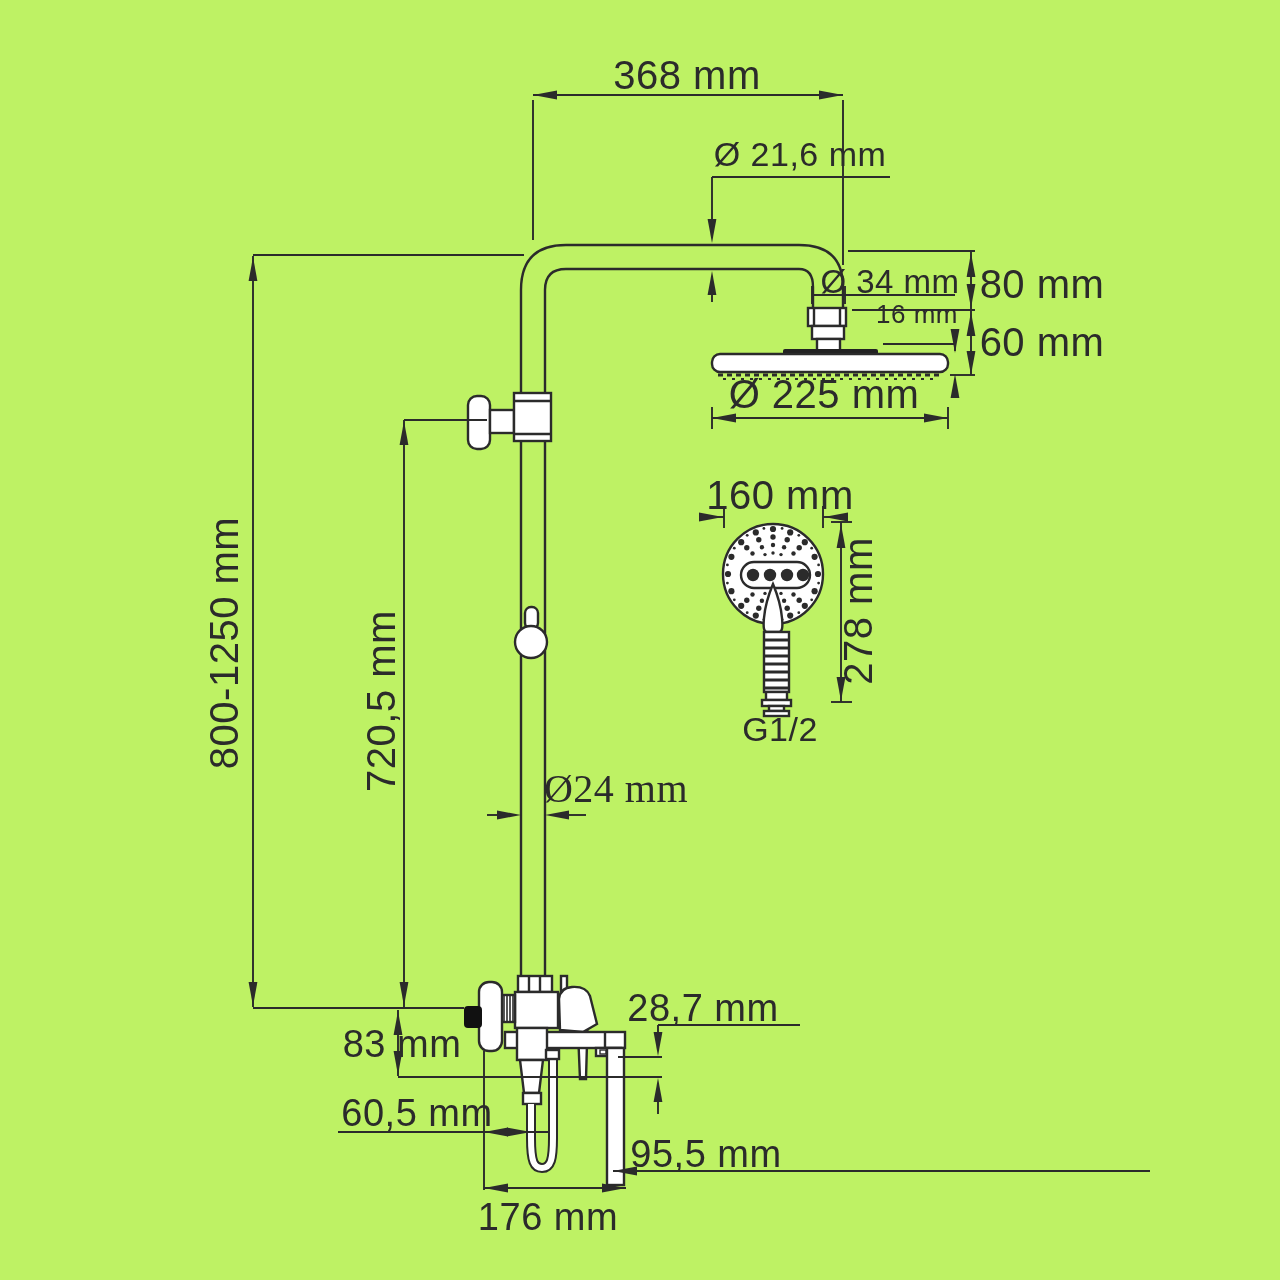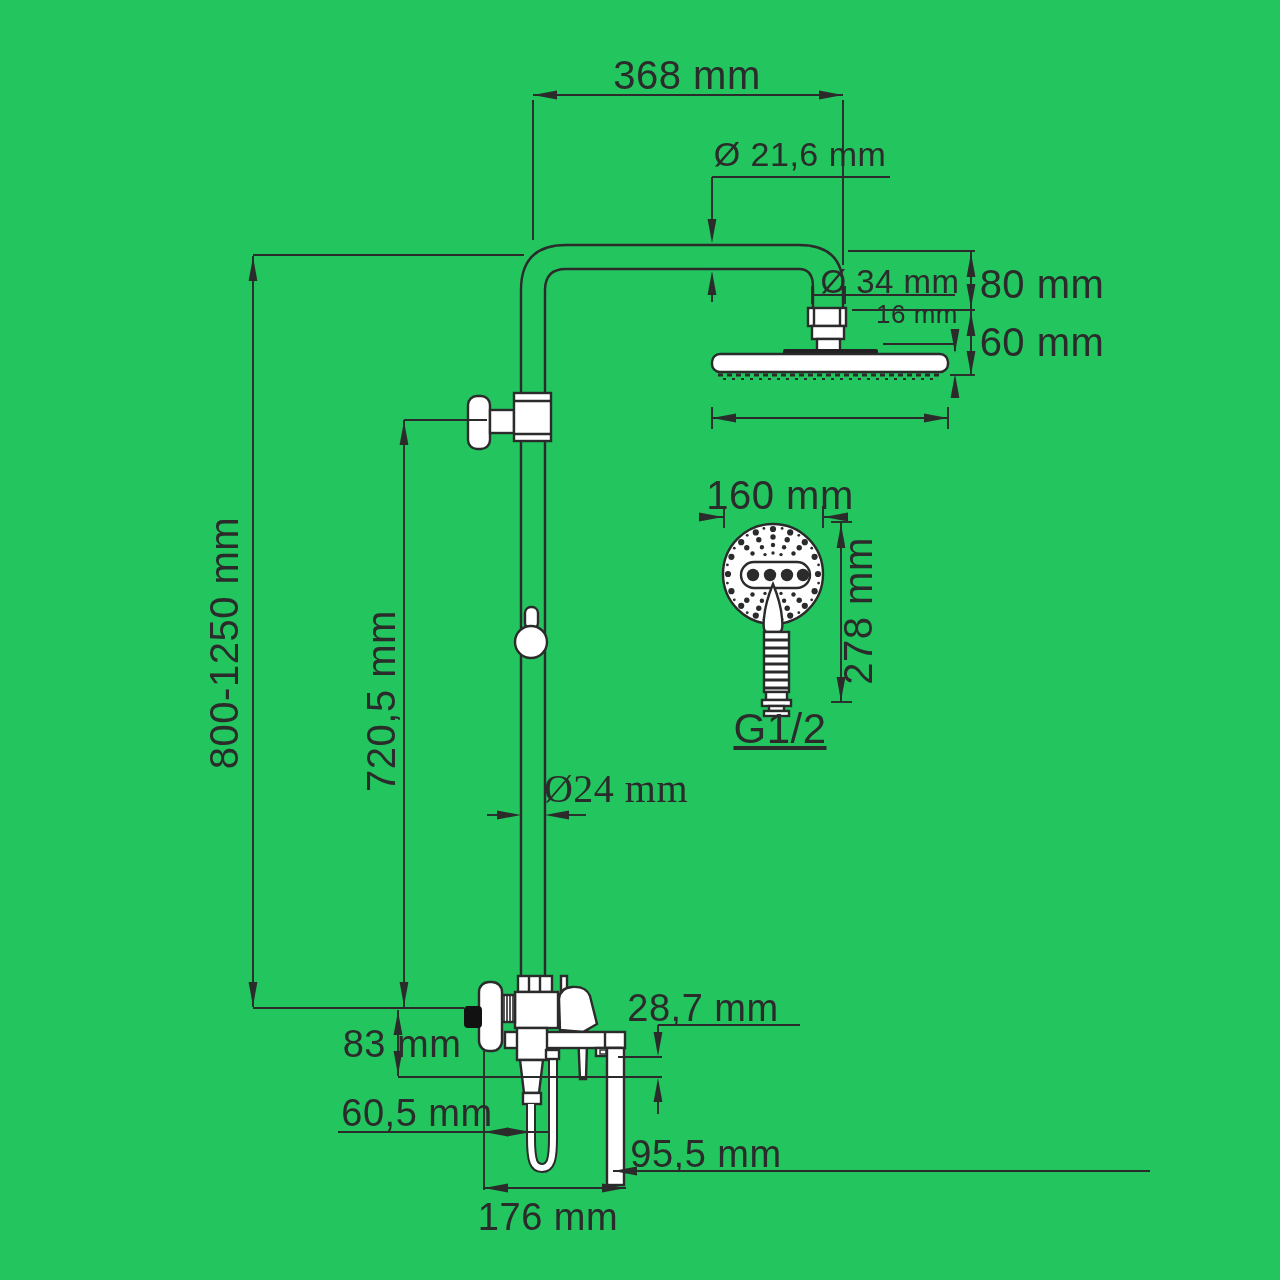--- a/index.html
+++ b/index.html
@@ -1,27 +1,27 @@
 <!DOCTYPE html>
 <html><head>
 <meta charset="utf-8">
 <style>
   html,body{margin:0;padding:0;background:#fff;}
-  #canvas{position:relative;width:1280px;height:1280px;background:#22c55e;overflow:hidden;
+  #canvas{position:relative;width:1280px;height:1280px;background:#bef264;overflow:hidden;
           font-family:"Liberation Sans", sans-serif;color:#2b2b2b;}
   #linework{position:absolute;left:0;top:0;}
   .lbl{position:absolute;transform:translate(-50%,-50%);white-space:nowrap;
        color:#2b2b2b;letter-spacing:0.5px;line-height:1;}
   .lbl.rot{transform:translate(-50%,-50%) rotate(-90deg);}
   .f40{font-size:40px;}
   .f38{font-size:38px;}
   .f34{font-size:34px;}
   .f33{font-size:33px;}
   .f26{font-size:26px;}
-  .f42{font-size:42px;text-decoration:underline;}
+  .f42{font-size:34px;}
 </style>
 </head>
 <body>
 
 <div id="canvas">
 
   <svg id="linework" width="1280" height="1280" viewBox="0 0 1280 1280" fill="none" stroke-linecap="butt">
 
     <g stroke="#2b2b2b" stroke-width="2.4">
       <path d="M 521,978 L 521,290 Q 521,245 566,245 L 799,245 Q 843,245 843,287 L 843,309"></path>
@@ -262,20 +262,21 @@
         <polygon points="626,1188 602,1183.6 602,1192.4"></polygon>
       </g>
   </svg>
 
   <div class="lbl f40" style="left:687px;top:75px;">368 mm</div>
   <div class="lbl f34" style="left:800px;top:154px;">Ø 21,6 mm</div>
   <div class="lbl f33" style="left:890px;top:281px;">Ø 34 mm</div>
   <div class="lbl f40" style="left:1042px;top:284px;">80 mm</div>
   <div class="lbl f26" style="left:917px;top:314px;">16 mm</div>
   <div class="lbl f40" style="left:1042px;top:342px;">60 mm</div>
+  <div class="lbl f40" style="left:824px;top:394px;">Ø 225 mm</div>
   <div class="lbl f40" style="left:780px;top:495px;">160 mm</div>
   <div class="lbl rot f40" style="left:858px;top:611px;">278 mm</div>
   <div class="lbl f42" style="left:780px;top:729px;">G1/2</div>
   <div class="lbl rot f40" style="left:224px;top:643px;">800-1250 mm</div>
   <div class="lbl rot f40" style="left:381px;top:701px;">720,5 mm</div>
   <div class="lbl f40" style="left:616px;top:789px;font-family:Liberation Serif, serif;">Ø24 mm</div>
   <div class="lbl f38" style="left:703px;top:1008px;">28,7 mm</div>
   <div class="lbl f38" style="left:402px;top:1044px;">83 mm</div>
   <div class="lbl f38" style="left:417px;top:1113px;">60,5 mm</div>
   <div class="lbl f38" style="left:706px;top:1154px;">95,5 mm</div>

